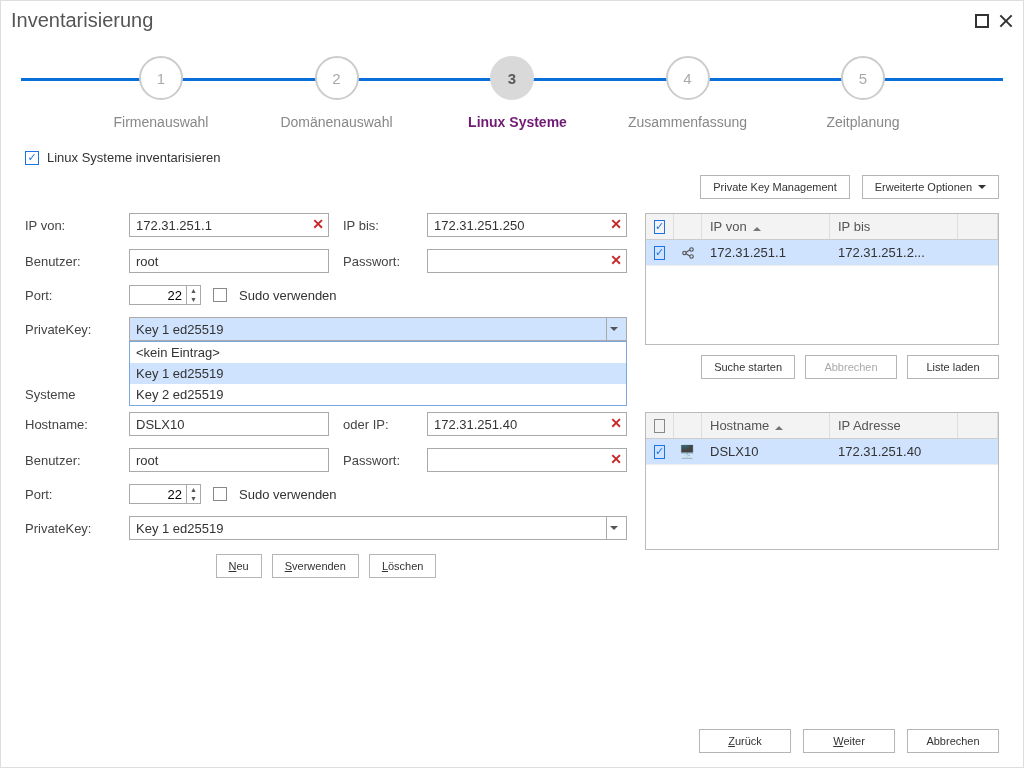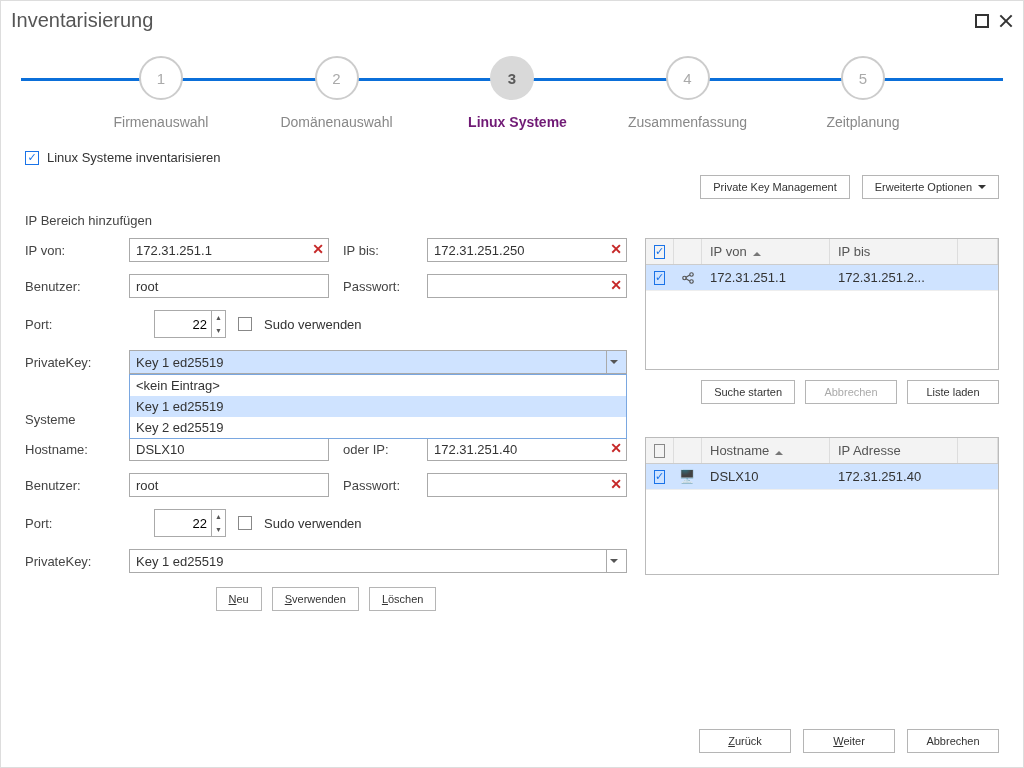--- a/index.html
+++ b/index.html
@@ -42,21 +42,21 @@
   .right { flex:1; }
 
   .form-grid { display:grid; grid-template-columns:90px 200px 70px 200px; column-gap:14px; row-gap:12px; align-items:center; }
   .form-grid .span3 { grid-column: 2 / 5; }
   .form-grid label { color:#444; }
 
   .tinput { position:relative; }
   .tinput input { width:100%; height:24px; border:1px solid #aaa; padding:2px 22px 2px 6px; font-size:13px; background:#fff; color:#333; }
   .tinput .clr { position:absolute; right:2px; top:2px; width:18px; height:18px; display:flex; align-items:center; justify-content:center; color:#c62828; font-weight:bold; font-size:14px; cursor:pointer; }
 
-  .spinner { display:inline-flex; border:1px solid #aaa; height:28px;margin-left:25px; }
+  .spinner { display:inline-flex; border:1px solid #aaa; height:20px; }
   .spinner input { width:56px; border:none; text-align:right; padding:0 4px; font-size:13px; }
   .spinner .arrows { width:14px; display:flex; flex-direction:column; border-left:1px solid #aaa; }
   .spinner .arrows span { flex:1; font-size:7px; display:flex; align-items:center; justify-content:center; color:#555; }
 
   .combo { position:relative; }
   .combo .box { border:1px solid #aaa; height:24px; display:flex; align-items:center; padding:0 6px; justify-content:space-between; background:#cfe3ff; }
   .combo.plain .box { background:#fff; }
   .combo .arrow { width:14px; height:100%; border-left:1px solid #aaa; display:flex; align-items:center; justify-content:center; }
   .combo .arrow::after { content:""; border:4px solid transparent; border-top-color:#555; margin-top:4px; }
   .combo .dropdown { position:absolute; left:0; right:0; top:24px; background:#fff; border:1px solid #7aa7e0; z-index:20; }
@@ -131,21 +131,20 @@
     <div class="chk-row">
       <span class="chk">✓</span>
       <span>Linux Systeme inventarisieren</span>
     </div>
 
     <div class="toolbar-row">
       <button class="btn">Private Key Management</button>
       <button class="btn dd">Erweiterte Optionen</button>
     </div>
 
-    <div class="section-label">IP Bereich hinzufügen</div>
     <div class="two-col">
       <div class="left">
         <div class="form-grid">
           <label>IP von:</label>
           <div class="tinput">
             <input value="172.31.251.1" style="">
             <span class="clr">✕</span>
           </div>
           <label>IP bis:</label>
           <div class="tinput">

